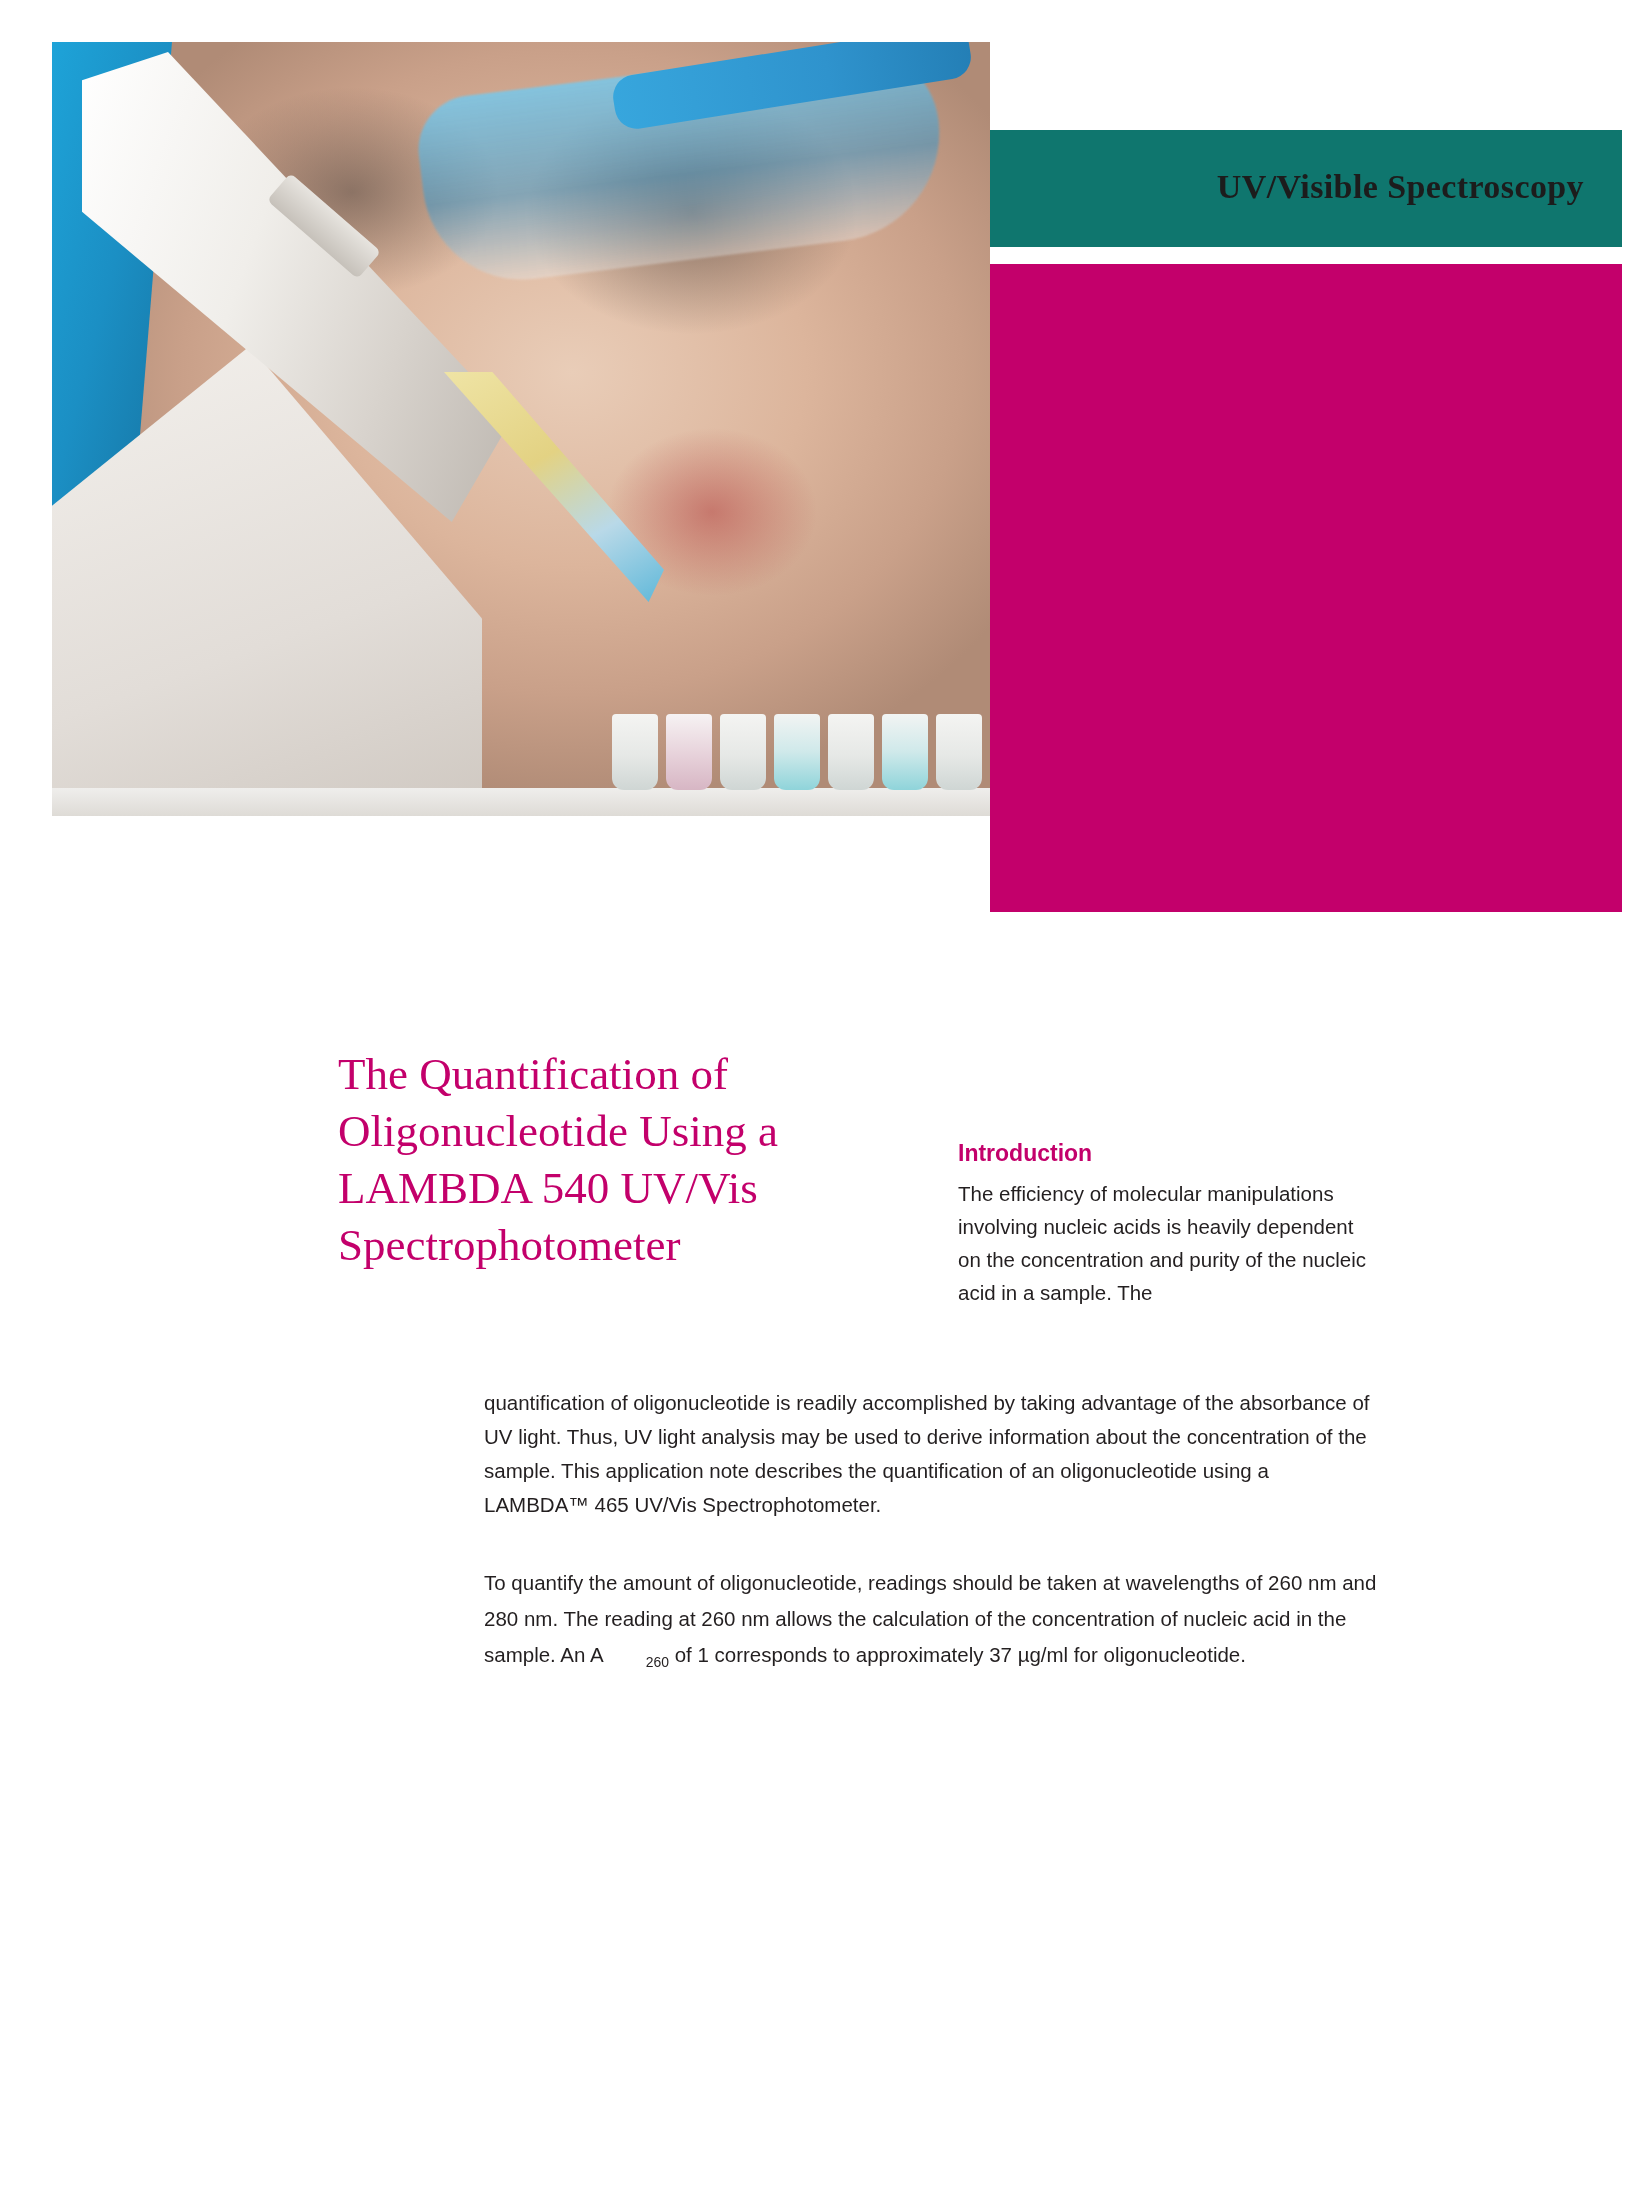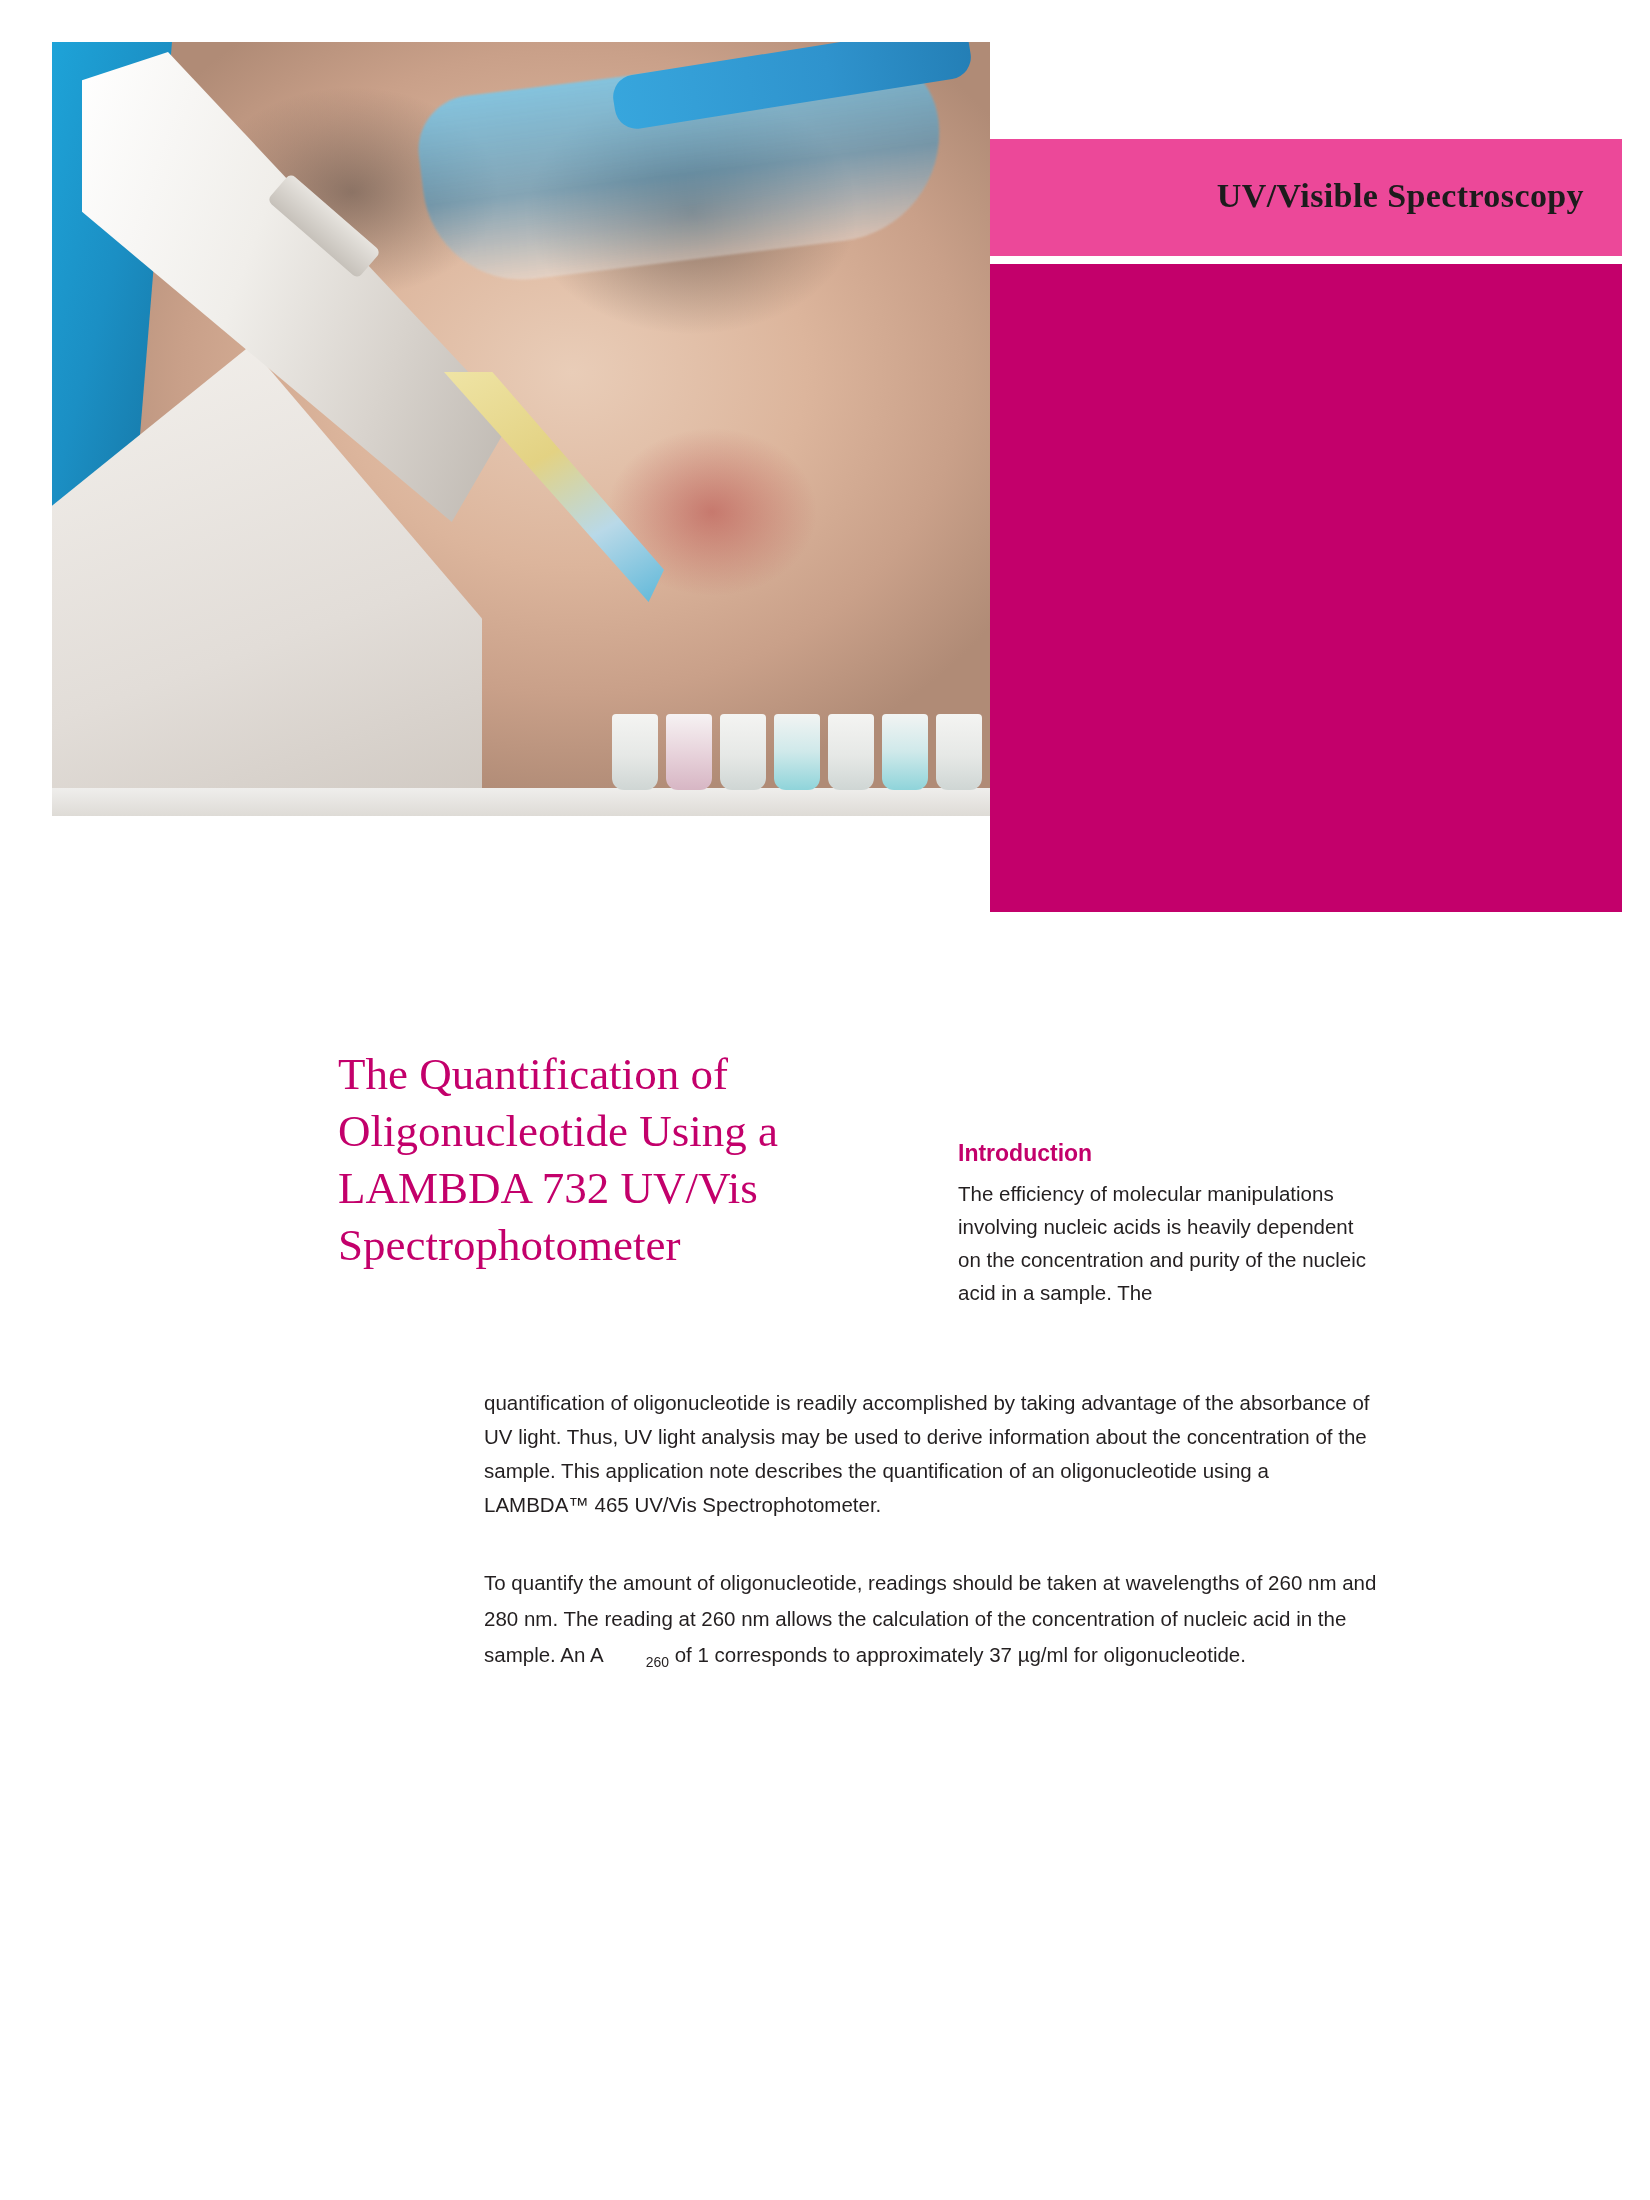--- a/index.html
+++ b/index.html
@@ -38,24 +38,24 @@
     font-size: 25px;
     letter-spacing: 7.5px;
     font-family: "Liberation Serif", serif;
     font-weight: normal;
     white-space: nowrap;
   }
 
   .banner-sub {
     position: absolute;
     left: 990px;
-    top: 139px;
+    top: 130px;
     width: 632px;
     height: 117px;
-    background: #ec4899;
+    background: #0f766e;
   }
   .banner-sub .sub-text {
     position: absolute;
     right: 38px;
     top: 38px;
     color: #1c1c1c;
     font-size: 34px;
     font-family: "Liberation Serif", serif;
     font-weight: bold;
     letter-spacing: 0.4px;
@@ -343,21 +343,21 @@
     </div>
   </div>
 
 
   <div class="banner-sub">
     <div class="sub-text">UV/Visible Spectroscopy</div>
   </div>
 
   <div class="magenta-block"></div>
 
-  <div class="title">The Quantification of Oligonucleotide Using a LAMBDA 732 UV/Vis Spectrophotometer</div>
+  <div class="title">The Quantification of Oligonucleotide Using a LAMBDA 540 UV/Vis Spectrophotometer</div>
 
   <div class="col-right">
     <div class="heading">Introduction</div>
     <div class="body-text">The efficiency of molecular manipulations involving nucleic acids is heavily dependent on the concentration and purity of the nucleic acid in a sample. The</div>
   </div>
 
   <div class="para-wide">
     <span>quantification of oligonucleotide is readily accomplished by taking advantage of the absorbance of UV light. Thus, UV light analysis may be used to derive information about the concentration of the sample. This application note describes the quantification of an oligonucleotide using a LAMBDA™ 465 UV/Vis Spectrophotometer.</span>
   </div>
 

